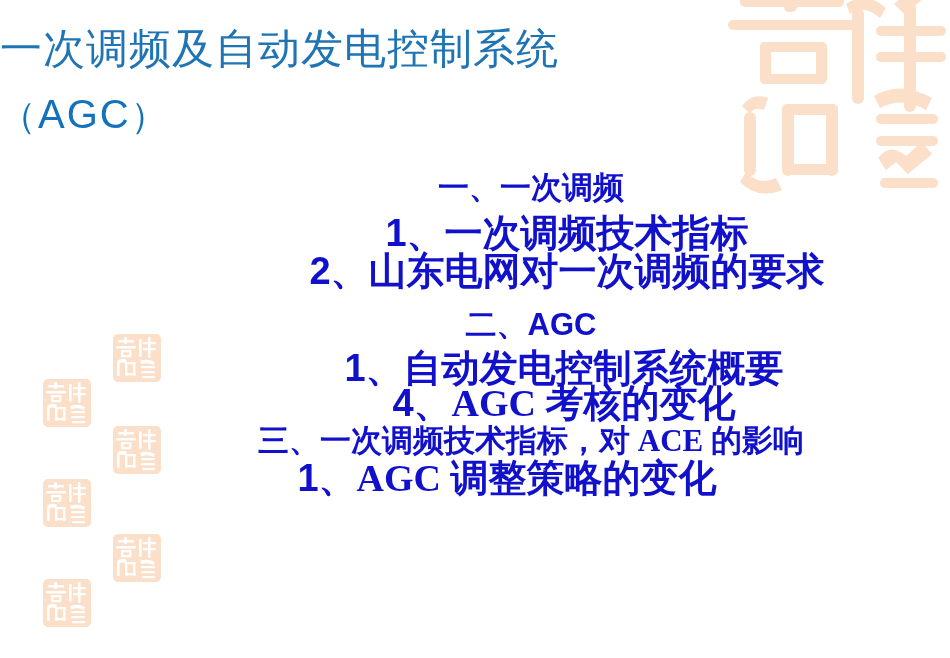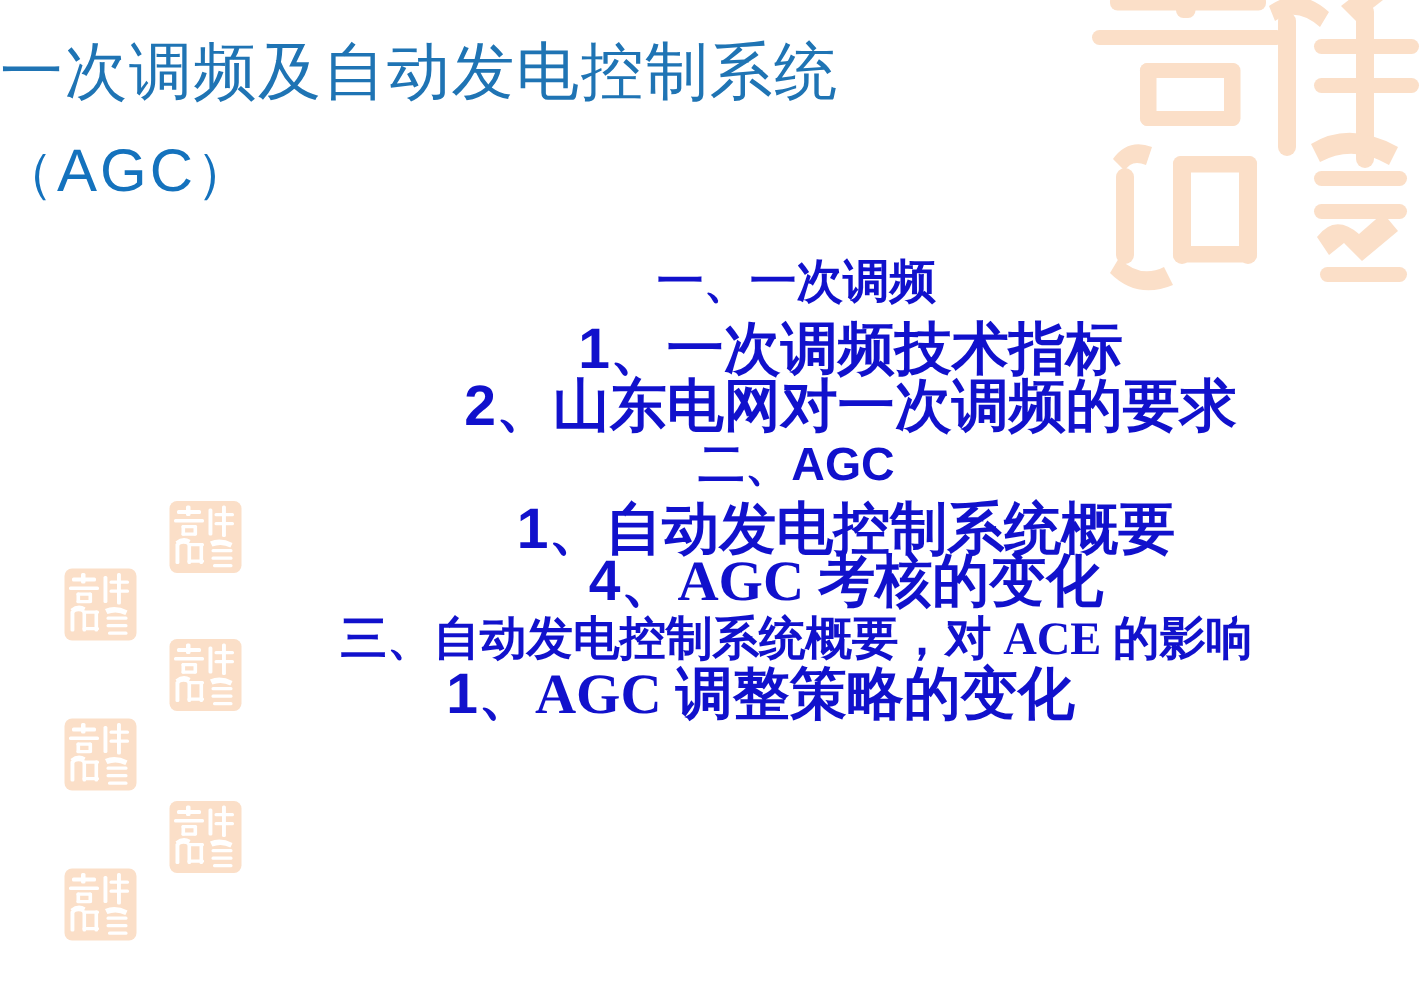--- a/index.html
+++ b/index.html
@@ -123,21 +123,21 @@
   .lvl2.tight { line-height: 35px; }
   .lat {
     font-family: "Liberation Sans", "DejaVu Sans", sans-serif;
   }
   .num {
     font-family: "Liberation Sans", "DejaVu Sans", sans-serif;
   }
   .sp-a { padding-left: 64px; }
   .sp-b { padding-left: 184px; }
   .gap-top-1 { margin-top: 6px; }
-  .gap-top-2 { margin-top: 0; }
+  .gap-top-2 { margin-top: 15px; }
 </style>
 </head>
 <body>
 
 <div id="slide">
 
   <div id="grid"></div>
 
   <div id="corner-watermark">
     <svg viewBox="0 0 230 212" xmlns="http://www.w3.org/2000/svg">
@@ -365,20 +365,20 @@
     <div class="line lvl2 sp-b"><span class="num">2、</span><span>山东电网对一次调频的要求</span></div>
 
     <div class="line lvl1 gap-top-2"><span class="num">二、</span><span class="lat">AGC</span></div>
 
     <div class="line lvl2 tight gap-top-1"><span class="num">1、</span><span>自动发电控制系统概要</span></div>
 
 
 
     <div class="line lvl2 tight"><span class="num">4、</span><span>AGC 考核的变化</span></div>
 
-    <div class="line lvl1"><span class="num">三、</span><span>自动发电控制系统概要，对 ACE 的影响</span></div>
+    <div class="line lvl1"><span class="num">三、</span><span>一次调频技术指标，对 ACE 的影响</span></div>
 
     <div class="line lvl2 tight sp-a"><span class="num">1、</span><span>AGC 调整策略的变化</span></div>
 
 
   </div>
 
 </div>
 
 </body></html>

